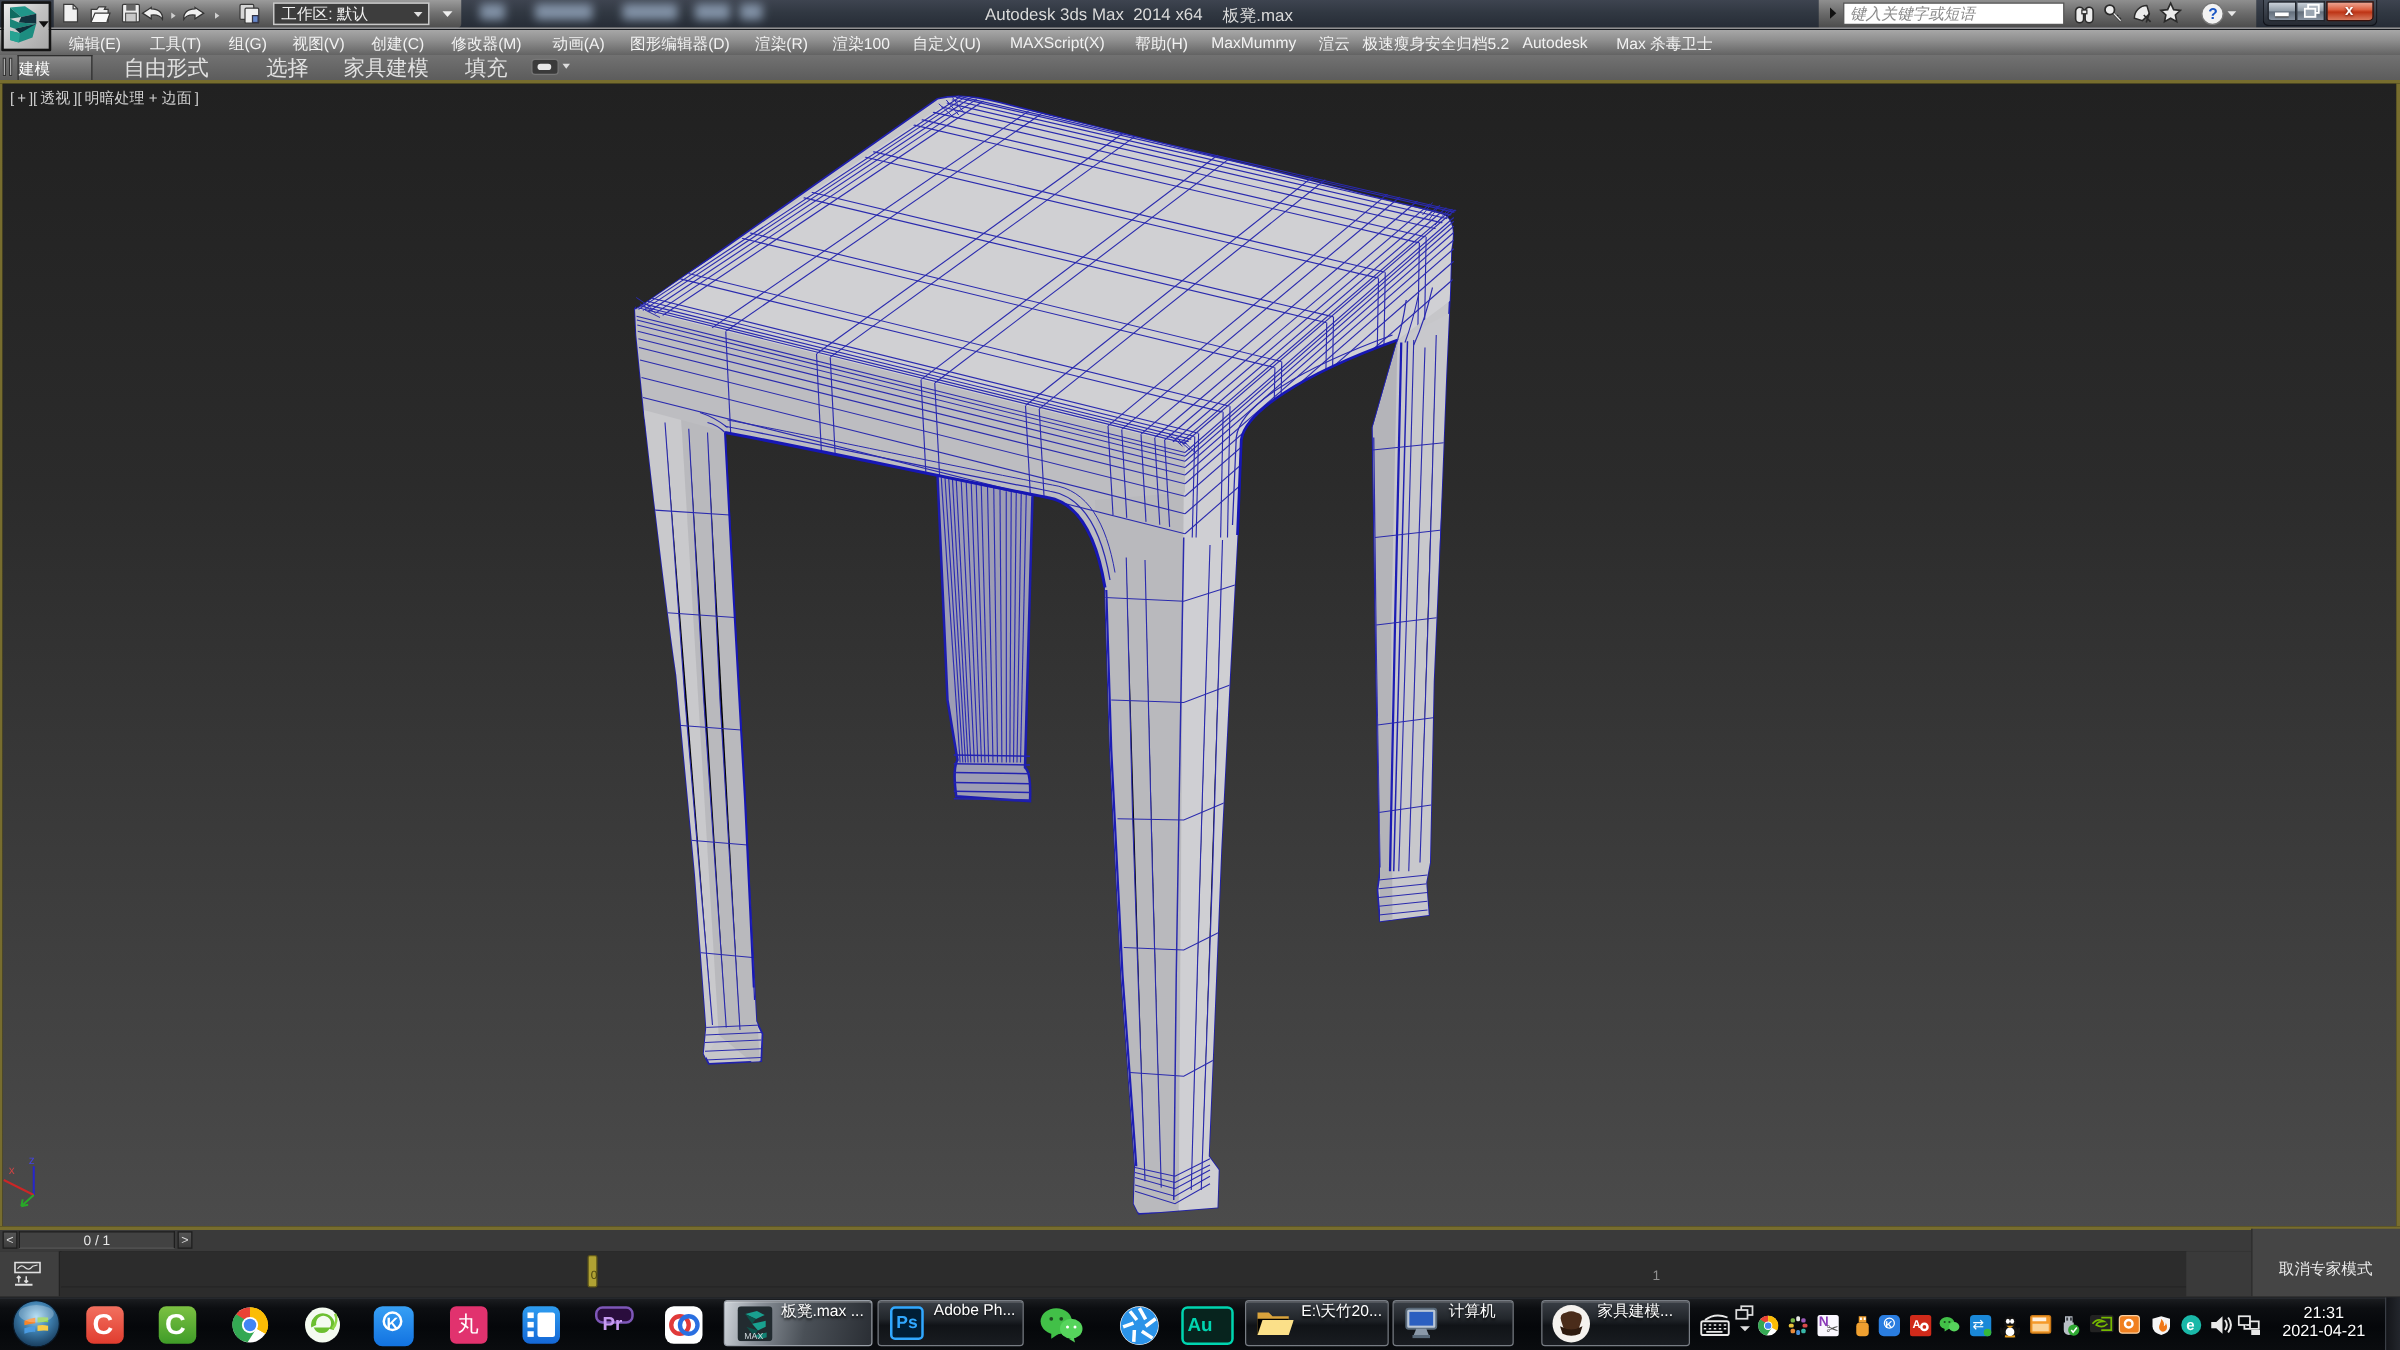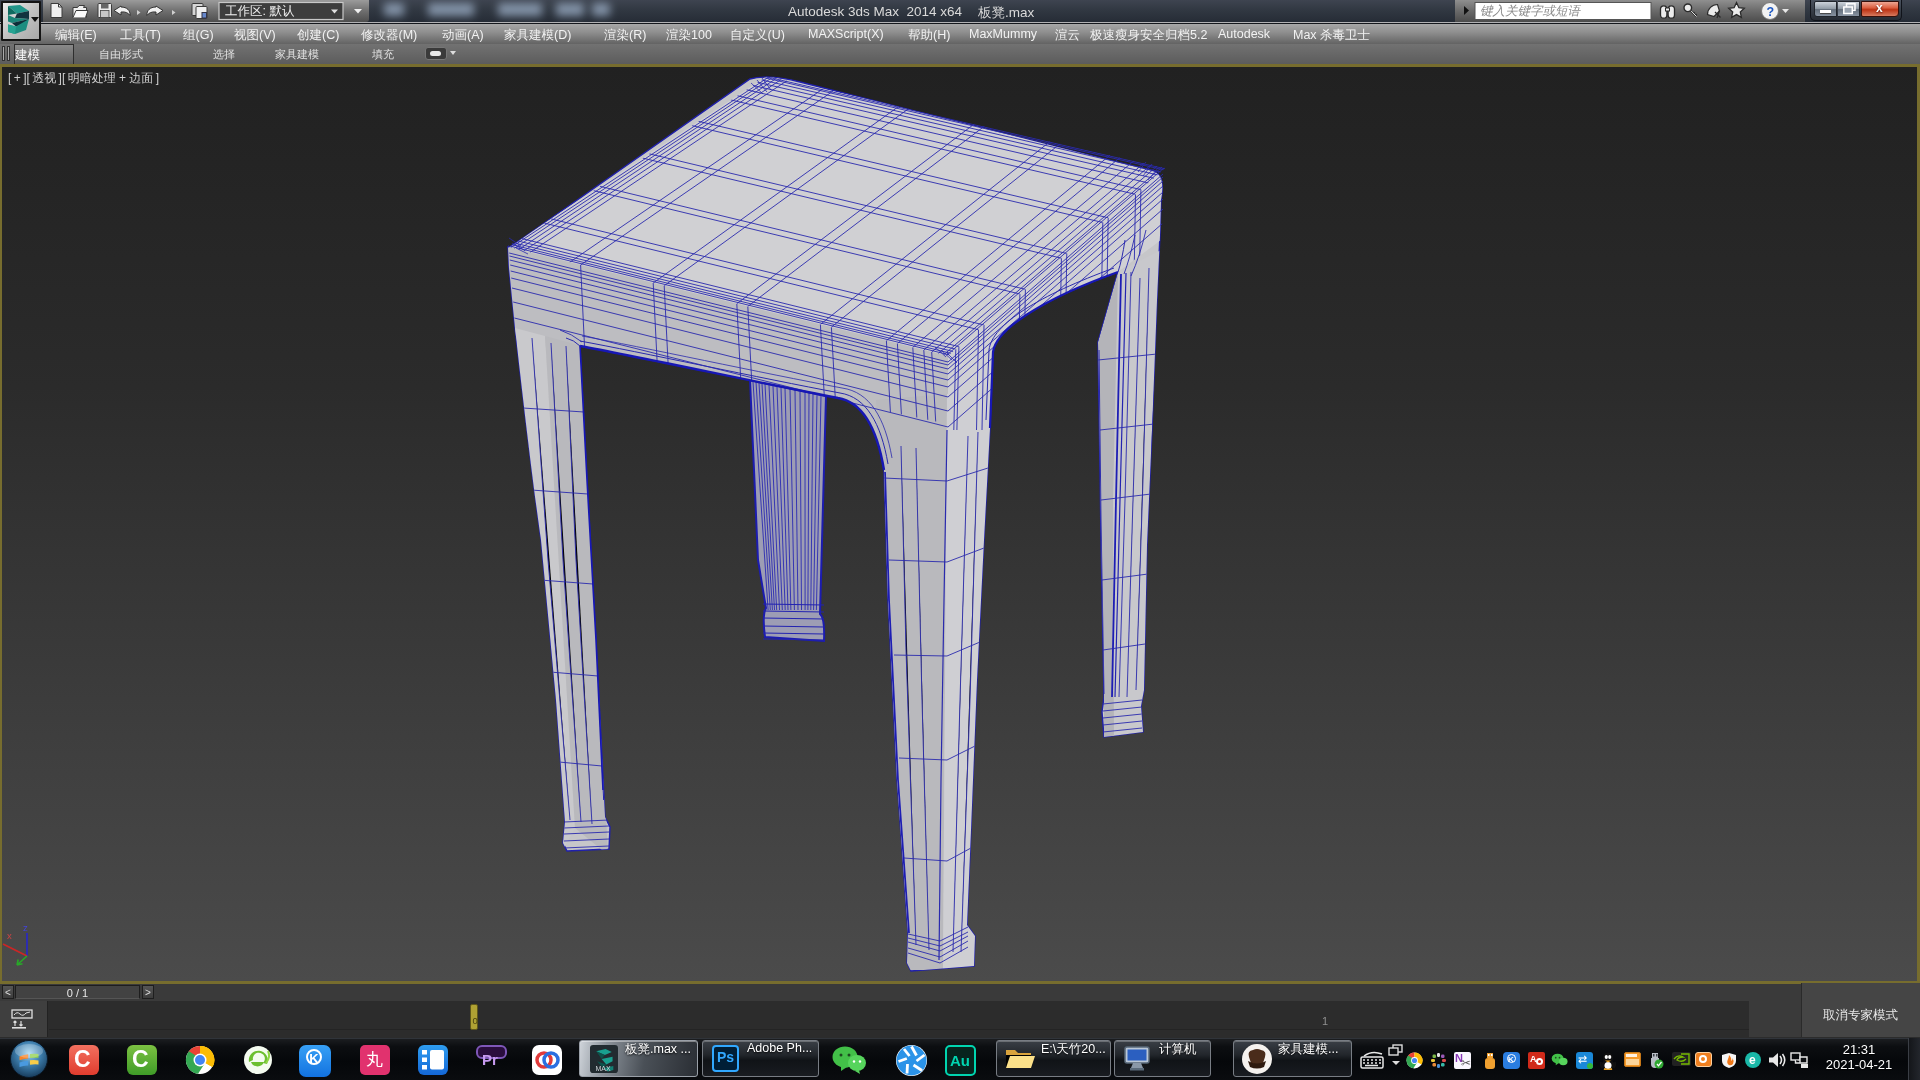--- a/index.html
+++ b/index.html
@@ -1,21 +1,21 @@
 <!DOCTYPE html>
 <html><head><meta charset="utf-8"><style>
 *{margin:0;padding:0;box-sizing:border-box}
 html,body{width:1920px;height:1080px;overflow:hidden;background:#000;font-family:"Liberation Sans",sans-serif}
 #titlebar{position:absolute;left:0;top:0;width:1920px;height:22px;background:linear-gradient(180deg,#3e4450 0%,#313842 45%,#262c36 100%)}
 #qatbg{position:absolute;left:43px;top:0;width:326px;height:22px;background:linear-gradient(180deg,#9b9b9b,#6f6f6f 50%,#4e4e4e);border-radius:0 0 3px 0}
 #searchbg{position:absolute;left:1455px;top:0;width:350px;height:22px;background:linear-gradient(180deg,#8f8f8f,#6a6a6a 50%,#4c4c4c)}
 #menubar{position:absolute;left:0;top:22px;width:1920px;height:22px;background:linear-gradient(180deg,#aaaaaa 0%,#8e8e8e 45%,#636363 100%);border-top:1px solid #b2b2b5;box-shadow:inset 0 1px 0 #15181d}
 .menu{position:absolute;top:4px;font-size:12.5px;color:#f2f2f2;white-space:nowrap}
 #ribbon{position:absolute;left:0;top:44px;width:1920px;height:20px;background:linear-gradient(180deg,#727272,#5c5c5c)}
-.rtab{position:absolute;top:1px;height:19px;line-height:19px;font-size:11px;color:#e2e2e2;white-space:nowrap}
+.rtab{position:absolute;top:1px;height:19px;line-height:19px;font-size:17px;color:#e2e2e2;white-space:nowrap}
 #tabsel{position:absolute;left:14px;top:0;width:60px;height:20px;background:linear-gradient(180deg,#8a8a8a,#5e5e5e);border:1px solid #2e2e2e;border-bottom:none;color:#fff;font-size:12.5px;line-height:20px}
 #oliveline{position:absolute;left:0;top:64px;width:1920px;height:3px;background:#776d2e}
 #viewport{position:absolute;left:0;top:67px;width:1920px;height:914px;background:linear-gradient(180deg,#212121 0%,#2b2b2b 35%,#3a3a3a 65%,#4b4b4b 100%);border-left:2px solid #776d2e;border-right:3px solid #776d2e}
 #vpborderbot{position:absolute;left:0;top:981px;width:1920px;height:3px;background:#776d2e}
 #vplabel{position:absolute;left:8px;top:70px;font-size:12px;color:#d0d0d0;letter-spacing:0px}
 #timeline{position:absolute;left:0;top:984px;width:1920px;height:17px;background:#3a3a3a}
 #trackwrap{position:absolute;left:0;top:1001px;width:1920px;height:37px;background:#2c2c2c}
 #taskbar{position:absolute;left:0;top:1038px;width:1920px;height:42px;background:linear-gradient(180deg,#1b1d20 0%,#0c0e11 18%,#05070a 55%,#0a0c0f 100%);border-top:1px solid #30343a}
 .tbtn{position:absolute;top:1040px;height:37px;border:1px solid #787d84;border-radius:3px;background:linear-gradient(180deg,#3a3f46 0%,#22262b 40%,#101317 55%,#191c21 100%);box-shadow:inset 0 1px 0 rgba(255,255,255,.25)}
 .tbtxt{position:absolute;top:0;font-size:12.5px;color:#fff;white-space:nowrap;text-shadow:0 1px 2px #000}
@@ -107,21 +107,21 @@
 
 </div>
 <div id="menubar">
   <span class="menu" style="left:55px">编辑(E)</span>
   <span class="menu" style="left:120px">工具(T)</span>
   <span class="menu" style="left:183px">组(G)</span>
   <span class="menu" style="left:234px">视图(V)</span>
   <span class="menu" style="left:297px">创建(C)</span>
   <span class="menu" style="left:361px">修改器(M)</span>
   <span class="menu" style="left:442px">动画(A)</span>
-  <span class="menu" style="left:504px">家具建模(D)</span>
+  <span class="menu" style="left:504px">图形编辑器(D)</span>
   <span class="menu" style="left:604px">渲染(R)</span>
   <span class="menu" style="left:666px">渲染100</span>
   <span class="menu" style="left:730px">自定义(U)</span>
   <span class="menu" style="left:808px">MAXScript(X)</span>
   <span class="menu" style="left:908px">帮助(H)</span>
   <span class="menu" style="left:969px">MaxMummy</span>
   <span class="menu" style="left:1055px">渲云</span>
   <span class="menu" style="left:1090px">极速瘦身安全归档5.2</span>
   <span class="menu" style="left:1218px">Autodesk</span>
   <span class="menu" style="left:1293px">Max 杀毒卫士</span>
@@ -471,21 +471,21 @@
 <circle cx="16.5" cy="16.5" r="15" fill="#2b93e8"></circle>
 <g stroke="#fff" stroke-width="2.8" fill="none">
 <path d="M16.5,2.5 L21.5,11.5"></path>
       <path d="M29.5,11 L21.5,17"></path>
       <path d="M27,26.5 L18.5,21"></path>
       <path d="M12,29.5 L12.5,20"></path>
       <path d="M3.5,17.5 L11.8,14.5"></path>
       <path d="M9,5 L14.5,12"></path>
 </g>
 </svg>
-<div style="position:absolute;left:945px;top:1045px;width:31px;height:31px;background:#07241e;border:2px solid #00d5b0;border-radius:5px">
+<div style="position:absolute;left:945px;top:1045px;width:42px;height:31px;background:#07241e;border:2px solid #00d5b0;border-radius:5px">
 <div style="position:absolute;left:3px;top:5px;font-size:15px;font-weight:bold;color:#00d5b0">Au</div>
   </div>
 <div class="tbtn" style="left:996px;width:115px">
 <svg width="30" height="26" viewBox="0 0 30 26" style="position:absolute;left:8px;top:5px">
 <path d="M1,4 h9 l3,3 h13 v15 h-25 z" fill="#d9a33c"></path>
 <path d="M1,9 h25 v13 h-25 z" fill="linear"></path>
 <path d="M1,22 L5,10 h25 L26,22 Z" fill="#fbe089"></path>
 </svg>
 <div class="tbtxt" style="left:44px">E:\天竹20...</div>
   </div>

